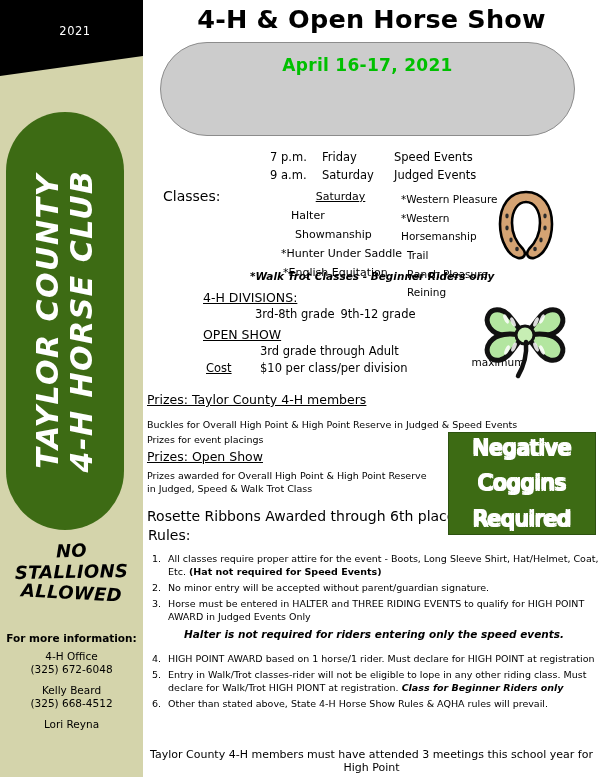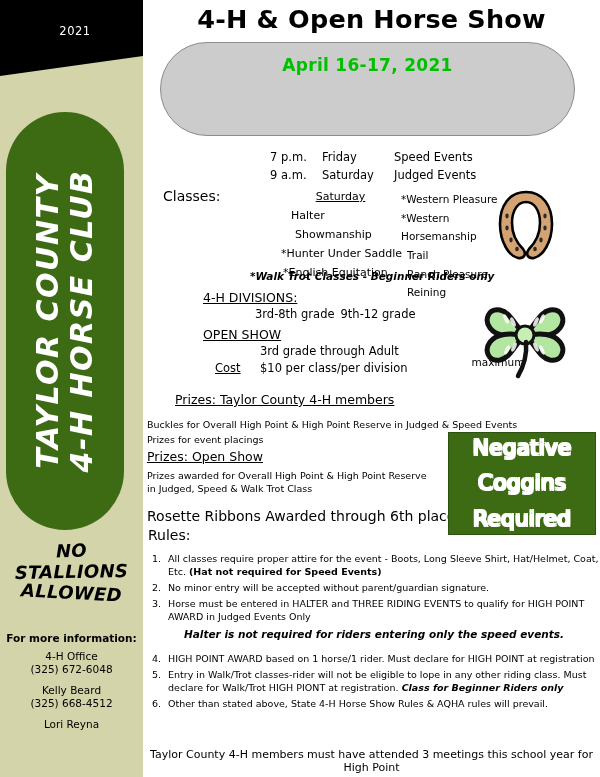--- a/index.html
+++ b/index.html
@@ -227,21 +227,21 @@
   .div-4h-grades .g2 { margin-left: 6px; }
   .open-show-label {
     position: absolute; left: 60px; top: 327px;
     font-size: 12.5px; color:#000;
   }
   .open-show-range {
     position: absolute; left: 117px; top: 344px;
     font-size: 11.5px; color:#000;
   }
   .cost-label {
-    position: absolute; left: 72px; top: 361px;
+    position: absolute; left: 63px; top: 361px;
     font-size: 11.5px; color:#000;
   }
   .cost-value {
     position: absolute; left: 117px; top: 361px;
     font-size: 11.5px; color:#000;
   }
   .max-amount {
     position: absolute; left: 327px; top: 340px;
     font-size: 13px; color:#000; text-align:center; width:56px;
     line-height: 1.25;
@@ -251,21 +251,21 @@
   
   .clover {
     position: absolute;
     left: 337px; top: 288px;
     width: 92px; height: 96px;
   }
 
   
   .prizes-h1 {
     position: absolute; left: 4px; top: 392px;
-    font-size: 12.5px; color:#000;margin-left:28px;
+    font-size: 12.5px; color:#000;
   }
   .prizes-b1 {
     position: absolute; left: 4px; top: 417px;
     font-size: 9.5px; color:#000; line-height:1.62;
   }
   .prizes-h2 {
     position: absolute; left: 4px; top: 449px;
     font-size: 12.5px; color:#000;
   }
   .prizes-b2 {

